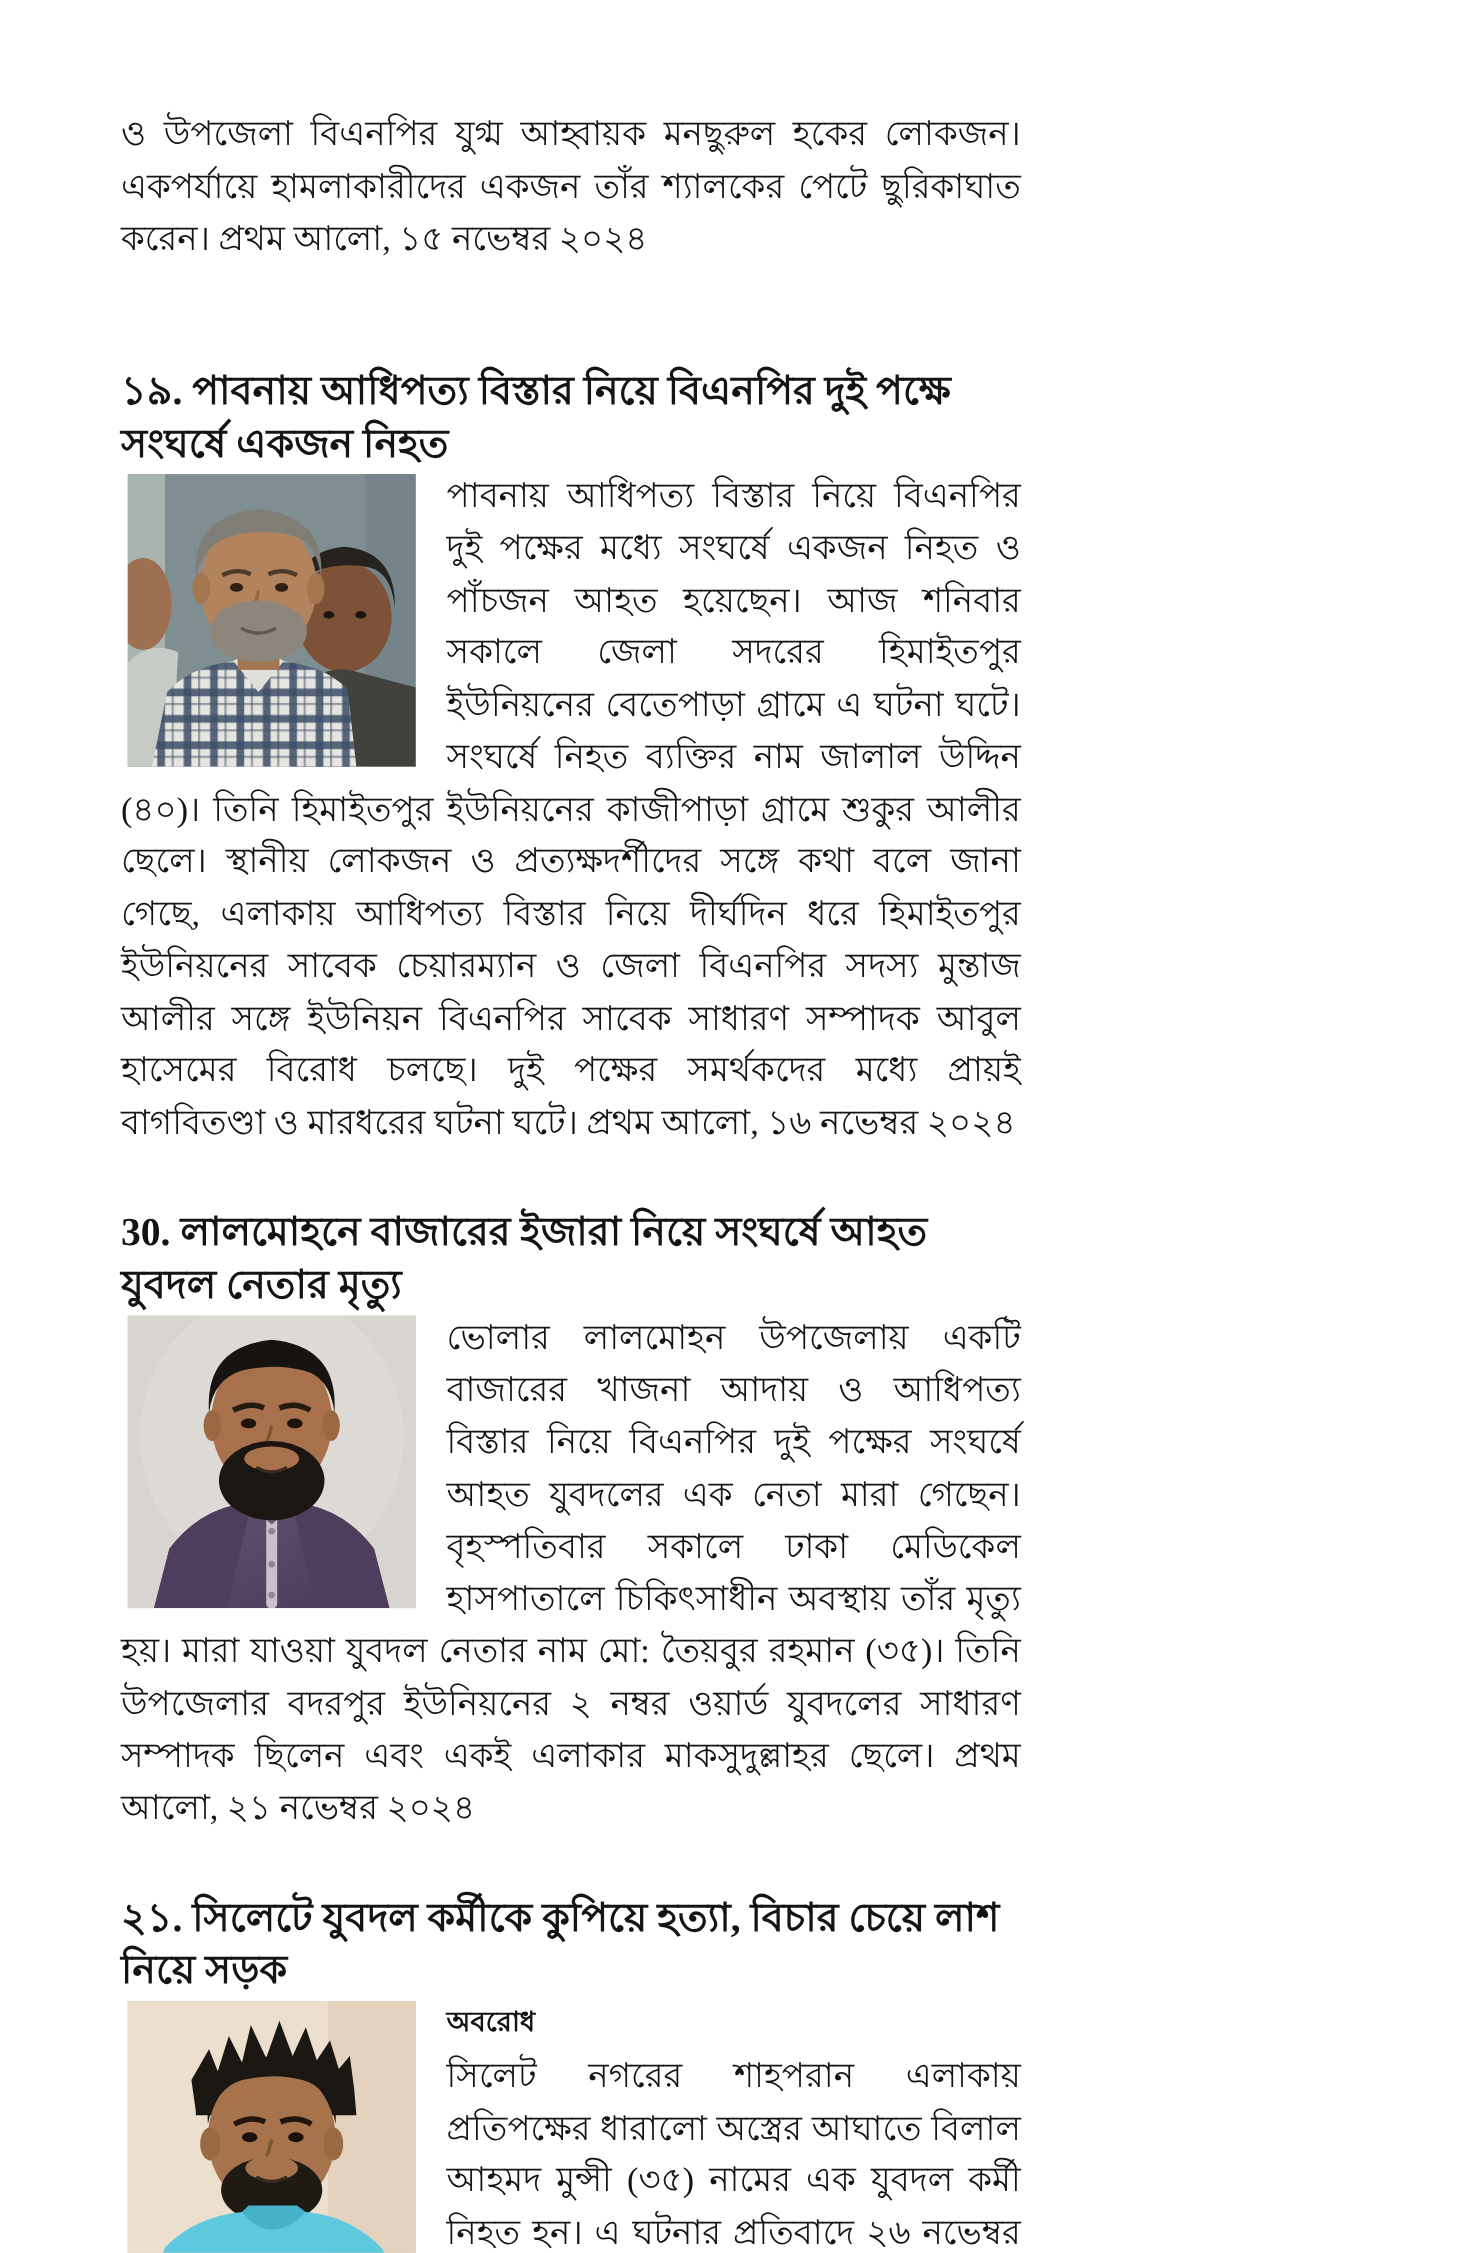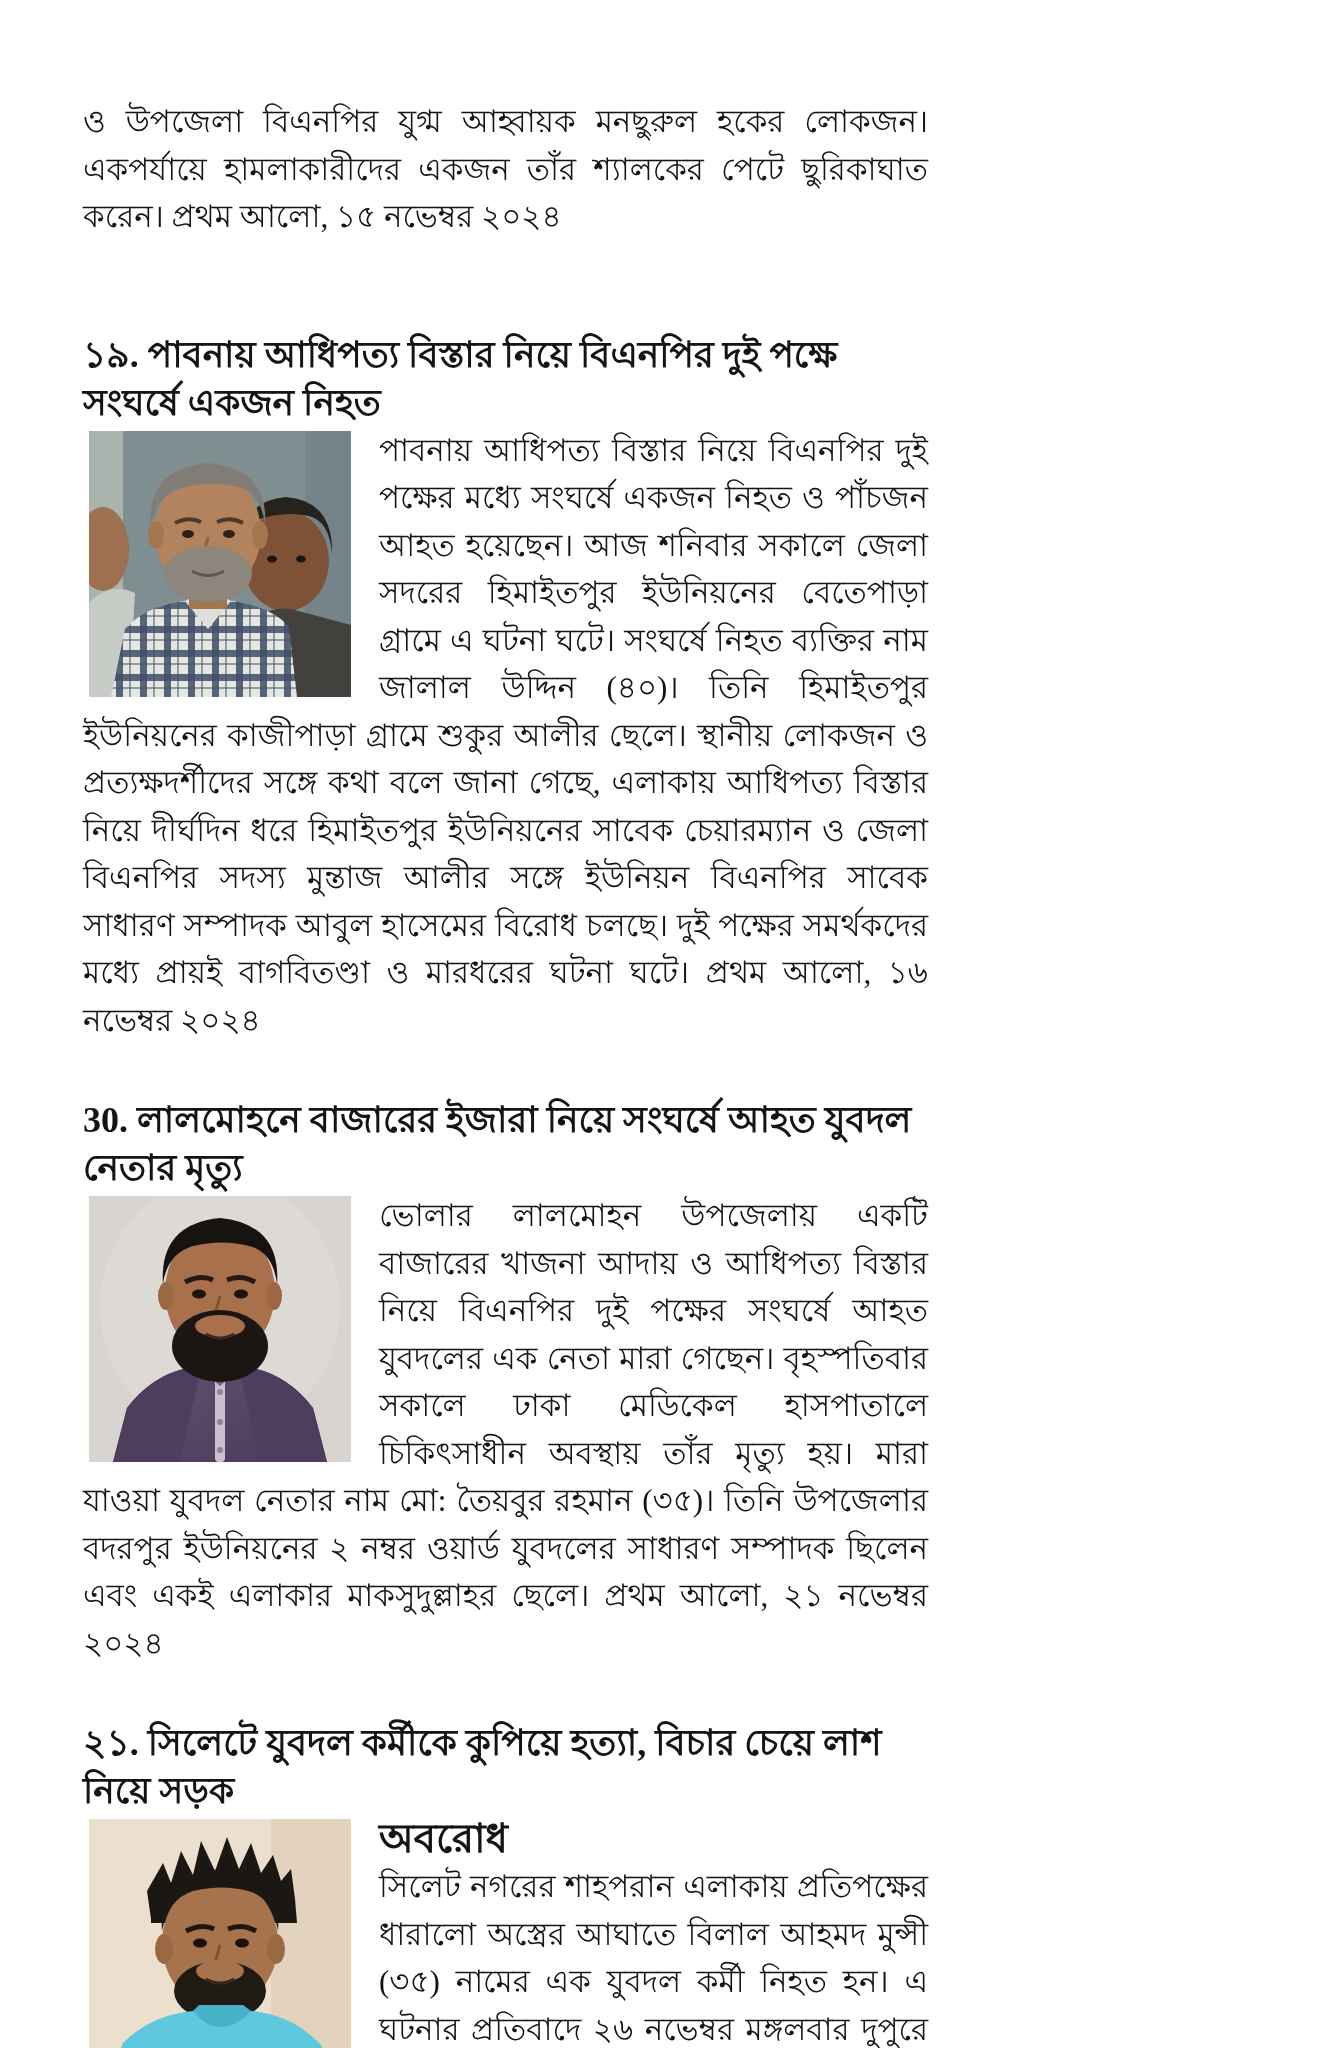--- a/index.html
+++ b/index.html
@@ -11,21 +11,21 @@
     width: 1326px;
     height: 2048px;
     overflow: hidden;
     font-family: "Liberation Serif", "DejaVu Serif", serif;
     color: #141414;
   }
   .page {
     box-sizing: border-box;
     width: 1054px;
     height: 2048px;
-    padding: 98px 126px 0 83px;
+    padding: 98px 126px 0 110px;
   }
   .body-text {
     font-size: 31px;
     line-height: 47.5px;
     text-align: justify;
     margin: 0;
   }
   .news-heading {
     font-size: 36px;
     line-height: 48px;
@@ -42,21 +42,21 @@
   .news-photo {
     float: left;
     width: 262px;
     height: 266px;
     margin: 4px 28px 10px 6px;
     overflow: hidden;
     background: #cfcfcf;
   }
   .news-photo svg { display: block; width: 100%; height: 100%; }
   .heading-cont {
-    font-size: 40px;
+    font-size: 25px;
     line-height: 48px;
     font-weight: bold;
     margin: 0;
   }
   .page-footer {
     margin-top: 58px;
     text-align: right;
     font-size: 29px;
     line-height: 40px;
   }

